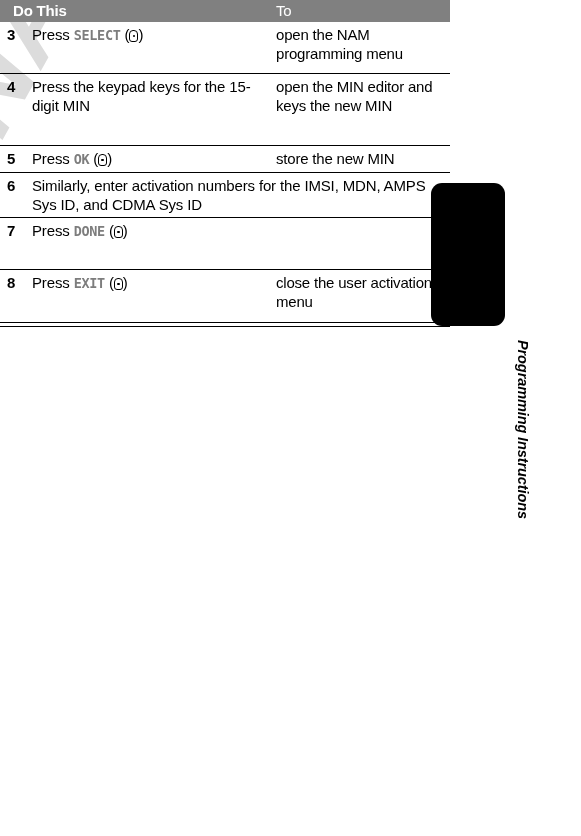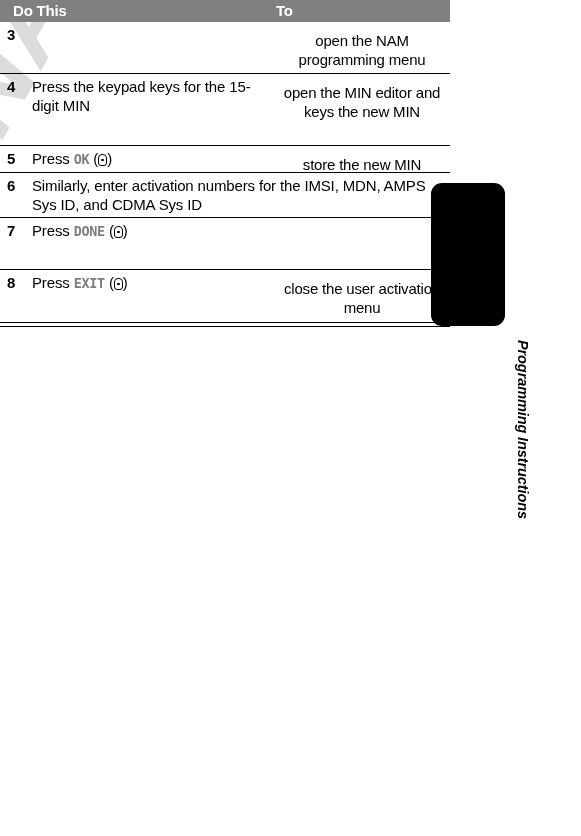--- a/index.html
+++ b/index.html
@@ -68,21 +68,21 @@
     font-size: 15px;
     font-weight: bold;
     letter-spacing: -0.2px;
   }
   .tbl-header .hdr-to {
     position: absolute;
     left: 276px;
     top: 2px;
     color: #ffffff;
     font-size: 15px;
-    font-weight: bold;
+    font-weight: normal;
     letter-spacing: -0.2px;
   }
 
   .trow {
     position: relative;
     border-bottom: 1.5px solid #000000;
     box-sizing: border-box;
     padding: 3px 0 5px 0;
     min-height: 26px;
   }
@@ -104,26 +104,25 @@
     top: 3px;
     width: 235px;
     font-size: 15px;
     line-height: 19px;
     letter-spacing: -0.15px;
   }
   .cell-do.wide { width: 410px; }
   .cell-to {
     position: absolute;
     left: 276px;
-    top: 9px;
+    top: 3px;
     width: 172px;
     font-size: 15px;
     line-height: 19px;
     letter-spacing: -0.2px;
-    text-align: center;
   }
 
   .soft {
     font-family: "DejaVu Sans Mono", "Liberation Mono", monospace;
     color: #7d7d7d;
     font-size: 13.5px;
     font-weight: bold;
     letter-spacing: -0.3px;
   }
 
@@ -220,20 +219,21 @@
   <div id="proc-table">
 
     <div class="tbl-header">
       <span class="hdr-do">Do This</span>
       <span class="hdr-to">To</span>
     </div>
 
     <div id="rows-container">
         <div class="trow" style="height: 52px;">
           <div class="cell-num">3</div>
+          <div class="cell-do"><span>Press </span><span class="soft">SELECT</span><span> (</span><span class="keyglyph"></span><span>)</span></div>
           <div class="cell-to">open the NAM programming menu</div>
         </div>
         <div class="trow" style="height: 72px;">
           <div class="cell-num">4</div>
           <div class="cell-do"><span>Press the keypad keys for the 15-digit MIN</span></div>
           <div class="cell-to">open the MIN editor and keys the new MIN</div>
         </div>
         <div class="trow" style="height: 27px;">
           <div class="cell-num">5</div>
           <div class="cell-do"><span>Press </span><span class="soft">OK</span><span> (</span><span class="keyglyph"></span><span>)</span></div>

